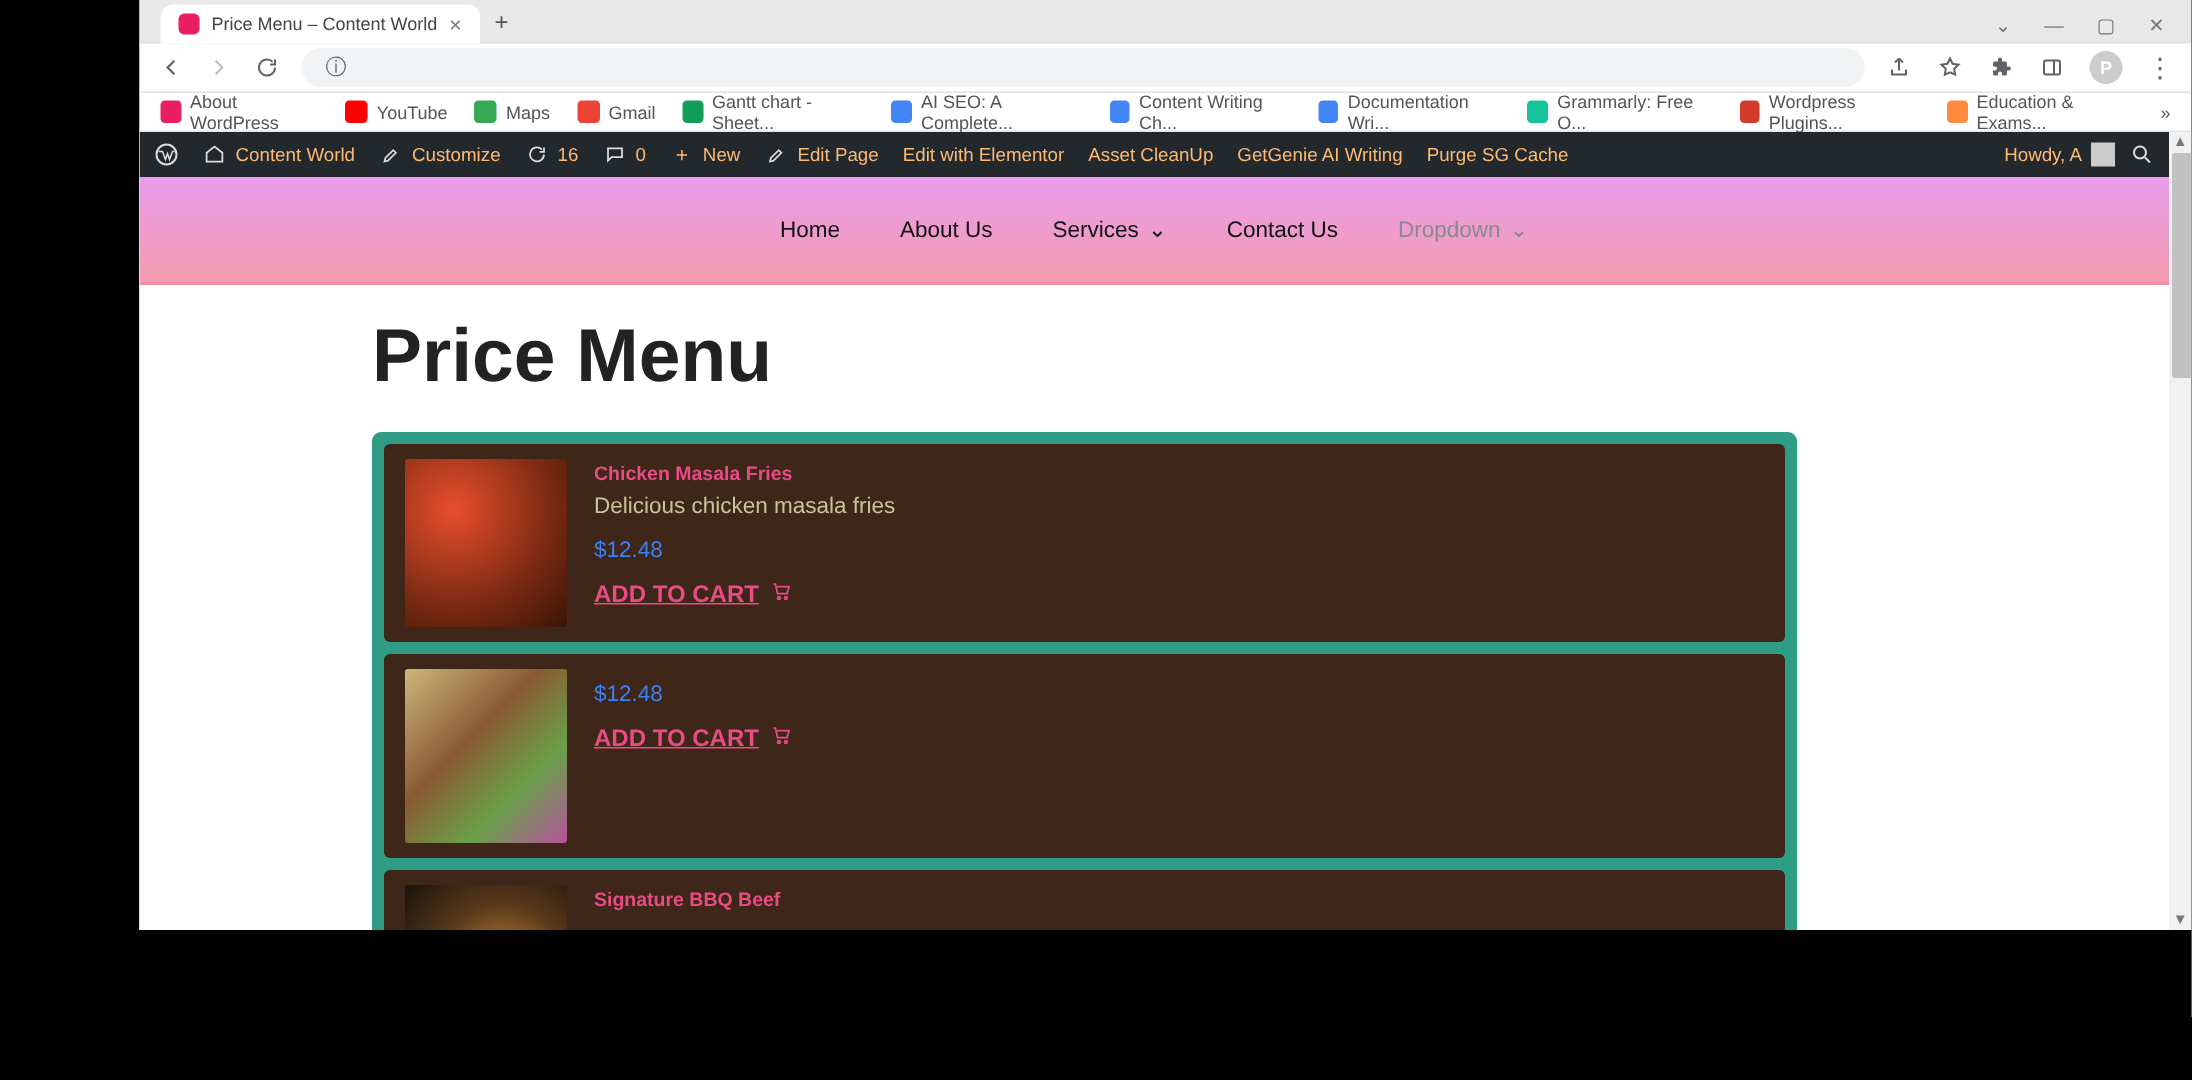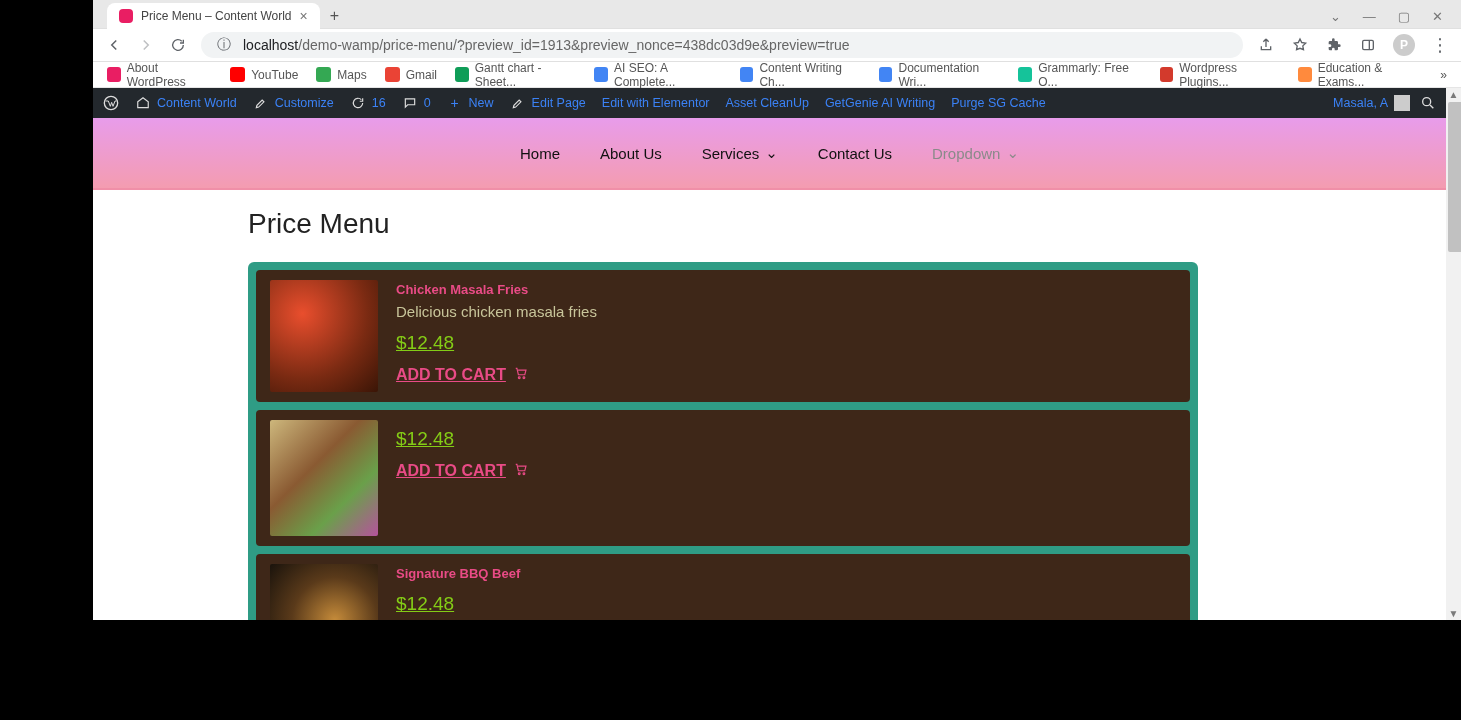--- a/index.html
+++ b/index.html
@@ -37,43 +37,43 @@
 
   
   .viewport { position: absolute; left: 0; right: 0; top: 88px; bottom: 0; background: #fff; display: flex; }
   .vp-content { flex: 1; position: relative; overflow: hidden; background: #fff; }
   .vp-scroll  { width: 15px; background: #f1f1f1; position: relative; }
   .vp-scroll .thumb { position: absolute; left: 2px; right: 2px; top: 14px; height: 150px; background: #c1c1c1; border-radius: 2px; }
   .vp-scroll .arrow { position: absolute; left: 0; right: 0; text-align: center; font-size: 10px; color: #7a7a7a; }
   .vp-scroll .arrow.up { top: 1px; }
   .vp-scroll .arrow.dn { bottom: 1px; }
 
-  .wpbar { height: 30px; background: #23282d; color: #3b82f6; display: flex; padding: 0 10px; gap: 16px; font-size: 12.5px; }
+  .wpbar { height: 30px; background: #23282d; color: #fdba74; display: flex; padding: 0 10px; gap: 16px; font-size: 12.5px; }
   .wpbar .item { display: flex; align-items: center; gap: 6px; cursor: pointer; }
   .wpbar .right { margin-left: auto; display: flex; align-items: center; gap: 10px; }
   .wpbar .wpico { width: 16px; height: 16px; display: inline-flex; align-items: center; justify-content: center; }
   .wpbar .wavatar { width: 16px; height: 16px; background: #ccc; display: inline-block; }
 
   .siteheader { height: 72px; background: linear-gradient(180deg, #e89ceb 0%, #f49cb0 100%);
                 display: flex; align-items: center; justify-content: center; gap: 40px;
                 font-size: 15px; color: #111; border-bottom: 2px solid #f08fa8; }
   .siteheader a { color: #111; cursor: pointer; display: inline-flex; align-items: center; gap: 6px; }
   .siteheader a.muted { color: #8a8a8a; justify-content: flex-end; }
 
   .page { padding: 18px 0 40px 155px; }
-  .page h1 { font-size: 28px; font-weight: 400; color: #222; margin-bottom: 22px; }
+  .page h1 { font-size: 50px; font-weight: 700; color: #222; margin-bottom: 22px; }
 
   .menuwrap { width: 950px; background: #2f9c85; border-radius: 6px; padding: 8px; display: flex; flex-direction: column; gap: 8px; }
   .card { background: #3e2718; border-radius: 4px; display: flex; gap: 18px; padding: 10px 14px; }
   .thumb { width: 108px; height: 112px; border-radius: 2px; background: #555; flex-shrink: 0; }
   .thumb.tall { height: 116px; }
   .meta { display: flex; flex-direction: column; gap: 6px; padding-top: 2px; }
   .title { color: #e94b86; font-size: 13px; font-weight: 600; }
   .desc  { color: #c8c59a; font-size: 15px; }
-  .price { color: #84cc16; font-size: 19px; margin-top: 6px; text-decoration: underline; }
+  .price { color: #3b82f6; font-size: 15px; margin-top: 6px; }
   .atc   { color: #e94b86; font-size: 16px; font-weight: 600; text-decoration: underline; margin-top: 6px;
            display: inline-flex; align-items: center; gap: 8px; cursor: pointer; }
   .atc svg { width: 14px; height: 14px; }
 
   
   .thumb.a { background: radial-gradient(circle at 30% 30%, #e94e2d 0%, #7a2a12 60%, #3a1506 100%); }
   .thumb.b { background: linear-gradient(135deg, #cdb77c 0%, #8a5a32 40%, #6aa04a 70%, #b5539c 100%); }
   .thumb.c { background: radial-gradient(circle at 60% 50%, #c58b3a 0%, #5a3a1a 50%, #1a130c 100%); }
 </style>
 </head>
@@ -108,23 +108,20 @@
             <path d="M9 6l6 6-6 6"></path>
           </svg>
       </span>
       <span class="icon">
         <svg viewBox="0 0 24 24" width="16" height="16" fill="none" stroke="#5f6368" stroke-width="2">
             <path d="M20 12a8 8 0 1 1-2.34-5.66M20 4v5h-5"></path>
           </svg>
       </span>
       <div class="addrbar">
         <span class="icon" style="color:#5f6368">ⓘ</span>
-        <span>
-          <span class="host">localhost</span><span>/demo-wamp/price-menu/?preview_id=1913&amp;preview_nonce=438dc03d9e&amp;preview=true</span>
-        </span>
       </div>
       <div class="right">
         <span class="icon">
           <svg viewBox="0 0 24 24" width="16" height="16" fill="none" stroke="#5f6368" stroke-width="2">
               <path d="M12 3v12M12 3l-4 4M12 3l4 4M5 14v5h14v-5"></path>
             </svg>
         </span>
         <span class="icon">
           <svg viewBox="0 0 24 24" width="16" height="16" fill="none" stroke="#5f6368" stroke-width="2">
               <path d="M12 3l2.6 5.3 5.9.9-4.3 4.1 1 5.8L12 16.9 6.8 19.1l1-5.8L3.5 9.2l5.9-.9z"></path>
@@ -249,21 +246,21 @@
                 </svg>
               </span>
             <span>Edit Page</span>
           </span>
           <span class="item">Edit with Elementor</span>
           <span class="item">Asset CleanUp</span>
           <span class="item">GetGenie AI Writing</span>
           <span class="item">Purge SG Cache</span>
           <span class="right">
             <span class="item">
-              <span>Masala, A</span>
+              <span>Howdy, A</span>
               <span class="wavatar"></span>
             </span>
             <span class="item">
               <svg viewBox="0 0 24 24" width="16" height="16" fill="none" stroke="#ddd" stroke-width="2">
                   <circle cx="10" cy="10" r="6"></circle>
                   <path d="M20 20l-5-5"></path>
                 </svg>
             </span>
           </span>
         </div>

